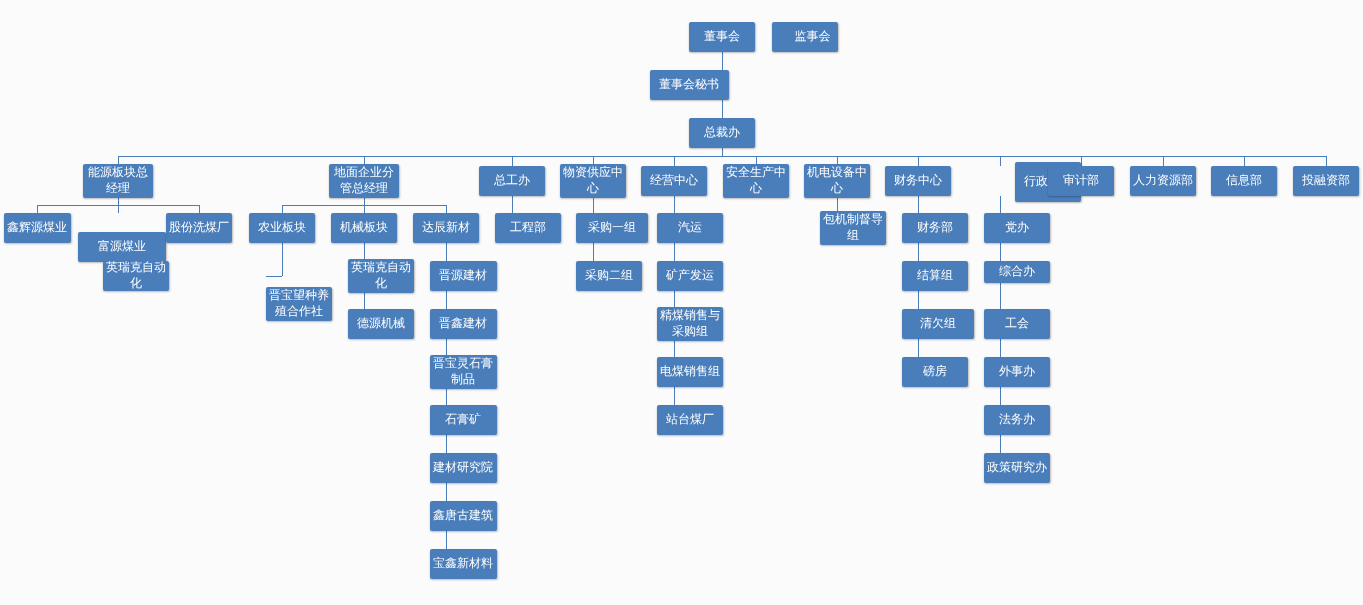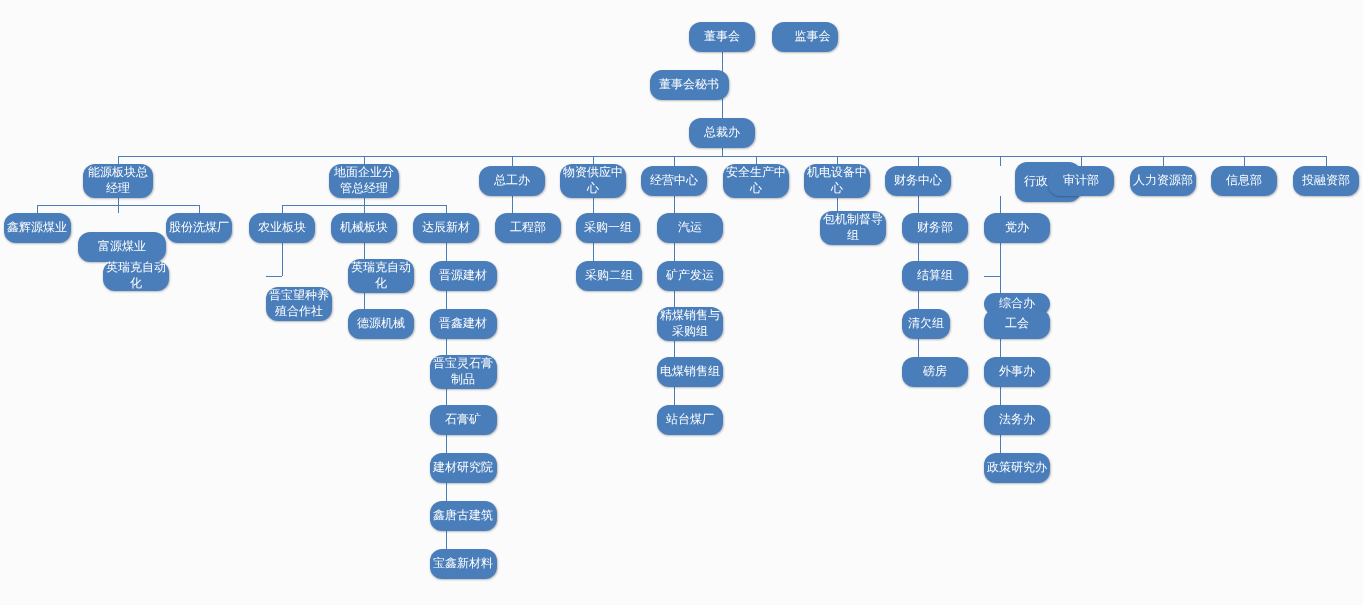--- a/index.html
+++ b/index.html
@@ -24,21 +24,21 @@
     box-sizing: border-box;
     display: flex;
     align-items: center;
     justify-content: center;
     text-align: center;
     background: var(--node-fill, #4a7ebb);
     color: var(--node-text, #ffffff);
     font-size: 12px;
     line-height: 1.3;
     padding: 1px 2px;
-    border-radius: 12px;
+    border-radius: 2px;
     box-shadow: 0.5px 1px 2px rgba(0,0,0,0.25);
     word-break: break-all;
   }
 </style>
 </head>
 <body>
 
 <div class="stage">
   <svg class="connector-layer" width="1363" height="605" viewBox="0 0 1363 605" shape-rendering="crispEdges">
       <line x1="722" y1="52" x2="722" y2="85" stroke="#4a7ebb" stroke-width="1"></line>
@@ -138,31 +138,31 @@
     <div class="node" style="left: 348px; top: 259px; width: 66px; height: 34px;">英瑞克自动化</div>
     <div class="node" style="left: 348px; top: 309px; width: 66px; height: 30px;">德源机械</div>
     <div class="node" style="left: 429.5px; top: 261px; width: 67px; height: 30px;">晋源建材</div>
     <div class="node" style="left: 429.5px; top: 309px; width: 67px; height: 30px;">晋鑫建材</div>
     <div class="node" style="left: 429.5px; top: 355px; width: 67px; height: 34px;">晋宝灵石膏制品</div>
     <div class="node" style="left: 429.5px; top: 405px; width: 67px; height: 30px;">石膏矿</div>
     <div class="node" style="left: 429.5px; top: 453px; width: 67px; height: 30px;">建材研究院</div>
     <div class="node" style="left: 429.5px; top: 501px; width: 67px; height: 30px;">鑫唐古建筑</div>
     <div class="node" style="left: 429.5px; top: 549px; width: 67px; height: 30px;">宝鑫新材料</div>
     <div class="node" style="left: 495px; top: 213px; width: 66px; height: 30px;">工程部</div>
-    <div class="node" style="left: 576px; top: 213px; width: 64px; height: 30px;">采购一组</div>
+    <div class="node" style="left: 576px; top: 213px; width: 72px; height: 30px;">采购一组</div>
     <div class="node" style="left: 576px; top: 261px; width: 66px; height: 30px;">采购二组</div>
     <div class="node" style="left: 657px; top: 213px; width: 66px; height: 30px;">汽运</div>
     <div class="node" style="left: 657px; top: 261px; width: 66px; height: 30px;">矿产发运</div>
     <div class="node" style="left: 657px; top: 307px; width: 66px; height: 34px;">精煤销售与采购组</div>
     <div class="node" style="left: 657px; top: 357px; width: 66px; height: 30px;">电煤销售组</div>
     <div class="node" style="left: 657px; top: 405px; width: 66px; height: 30px;">站台煤厂</div>
     <div class="node" style="left: 820px; top: 211px; width: 66px; height: 34px;">包机制督导组</div>
     <div class="node" style="left: 902px; top: 213px; width: 66px; height: 30px;">财务部</div>
     <div class="node" style="left: 902px; top: 261px; width: 66px; height: 30px;">结算组</div>
-    <div class="node" style="left: 902px; top: 309px; width: 48px; height: 30px;">清欠组</div>
+    <div class="node" style="left: 902px; top: 309px; width: 72px; height: 30px;">清欠组</div>
     <div class="node" style="left: 902px; top: 357px; width: 66px; height: 30px;">磅房</div>
     <div class="node" style="left: 984px; top: 213px; width: 66px; height: 30px;">党办</div>
-    <div class="node" style="left: 984px; top: 261px; width: 66px; height: 22px; margin-top: 32px;">综合办</div>
+    <div class="node" style="left: 984px; top: 261px; width: 66px; height: 22px;">综合办</div>
     <div class="node" style="left: 984px; top: 309px; width: 66px; height: 30px;">工会</div>
     <div class="node" style="left: 984px; top: 357px; width: 66px; height: 30px;">外事办</div>
     <div class="node" style="left: 984px; top: 405px; width: 66px; height: 30px;">法务办</div>
     <div class="node" style="left: 984px; top: 453px; width: 66px; height: 30px;">政策研究办</div>
   </div>
 
 </body></html>

